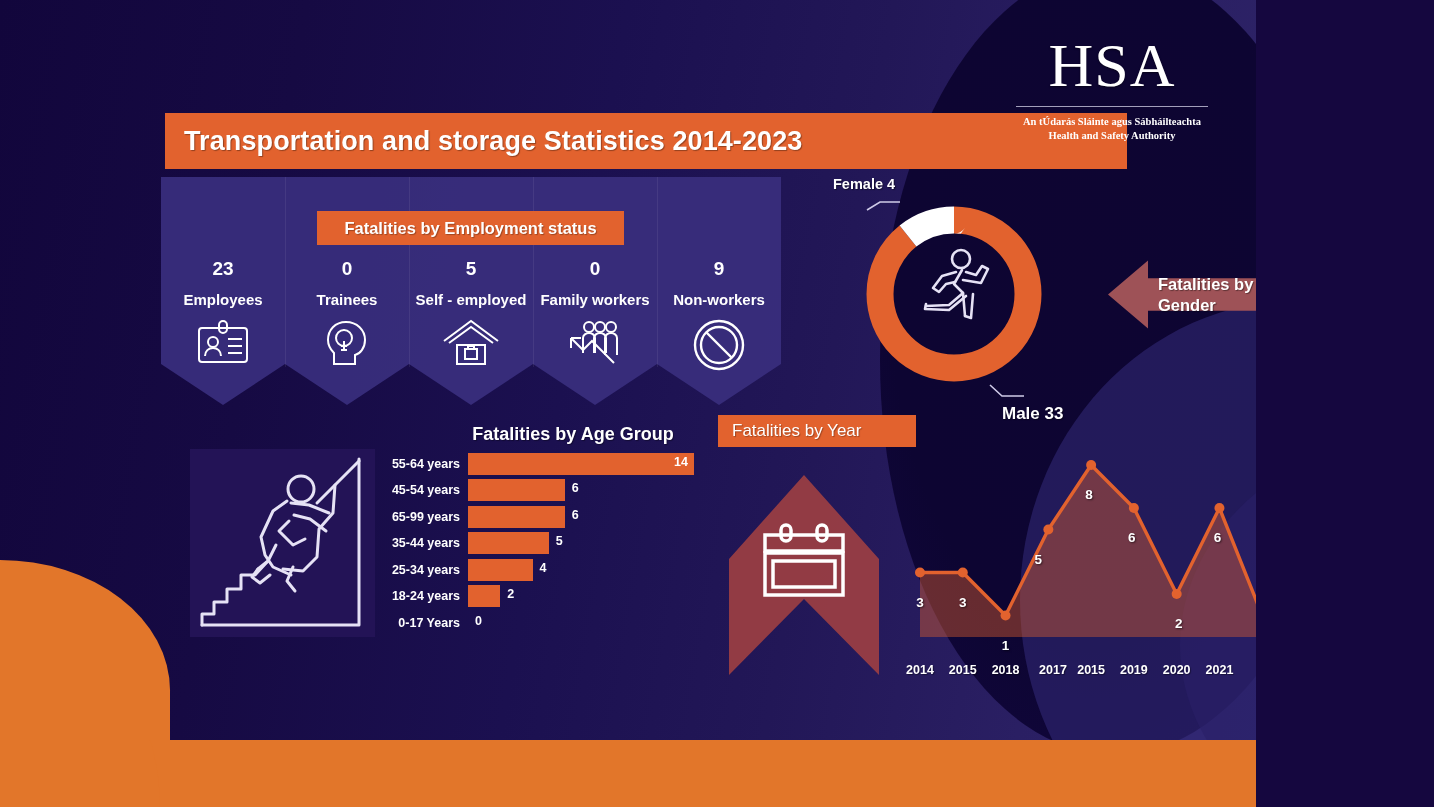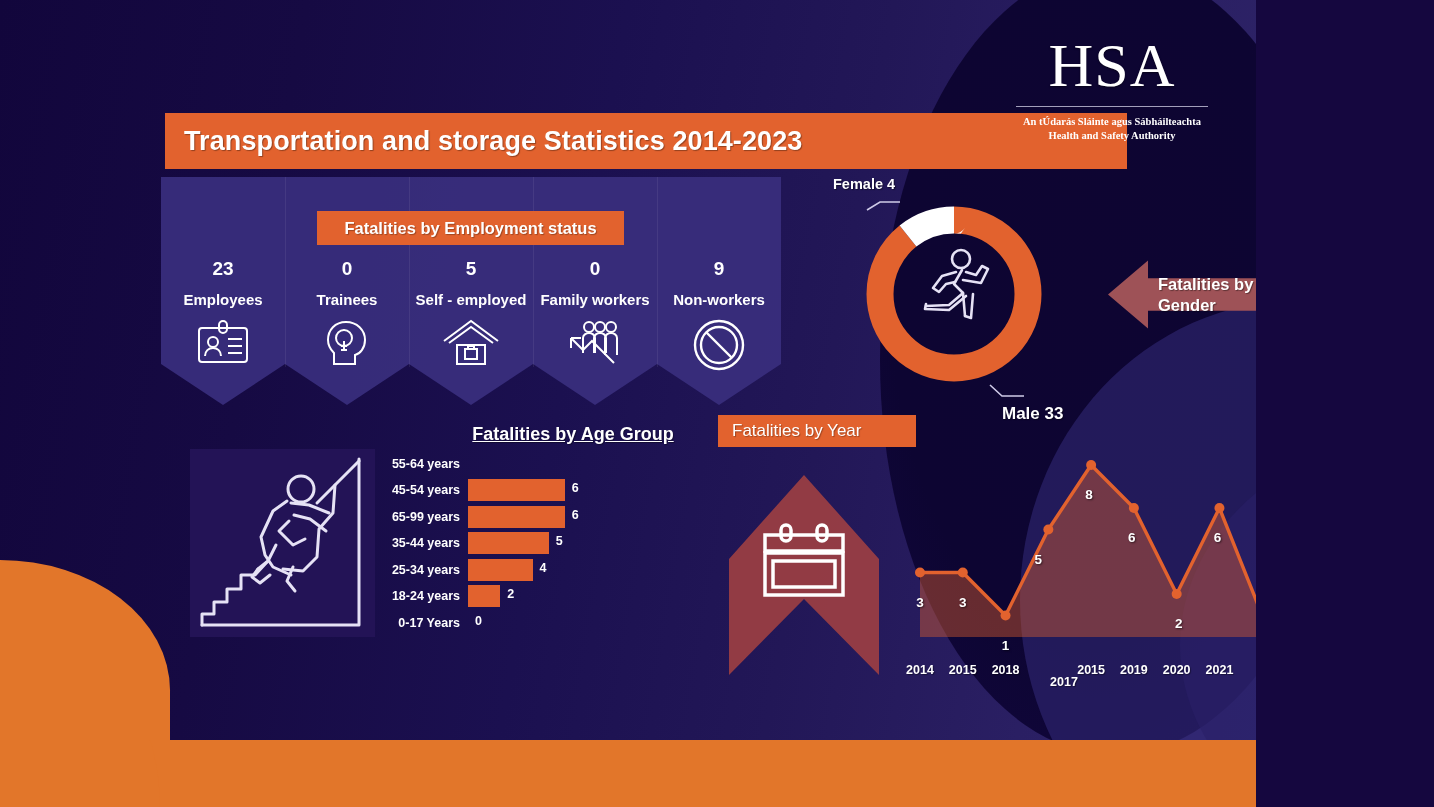--- a/index.html
+++ b/index.html
@@ -140,21 +140,20 @@
   #climber-panel {
     position:absolute; left:190px; top:449px; width:185px; height:188px;
     background:#231356; z-index:4;
   }
   
   #age-chart { position:absolute; left:380px; top:424px; width:316px; height:215px; z-index:6; }
   #age-chart .ac-title {
     color:#fff; font-size:18px; font-weight:bold; text-align:center;
     margin-left:70px; margin-bottom:7px;
     text-shadow:1px 1px 1px rgba(0,0,0,.35);
-    text-decoration:underline;
   }
   .bar-row { display:flex; align-items:center; height:23px; margin-bottom:3.5px; }
   .bar-row .cat {
     width:88px; text-align:right; color:#fff; font-size:12.5px; font-weight:bold;
     padding-right:8px; white-space:nowrap;
   }
   .bar-row .barzone { position:relative; flex:1; height:22px; }
   .bar-row .bar { height:22px; background:#E2622E; }
   .bar-row .dv {
     position:absolute; top:2px; color:#fff; font-size:12.5px; font-weight:bold;
@@ -353,20 +352,24 @@
         <path d="M103 118l-6 14 8 10"></path>
       </g>
     </svg>
   </div>
 
   <div id="age-chart">
     <div class="ac-title">Fatalities by Age Group</div>
     <div id="age-rows">
         <div class="bar-row inside">
           <div class="cat">55-64 years</div>
+          <div class="barzone">
+            <div class="bar" style="width: 226px;"></div>
+            <div class="dv" style="left: 206px;">14</div>
+          </div>
         </div>
         <div class="bar-row">
           <div class="cat">45-54 years</div>
           <div class="barzone">
             <div class="bar" style="width: 96.8571px;"></div>
             <div class="dv" style="left: 103.857px;">6</div>
           </div>
         </div>
         <div class="bar-row">
           <div class="cat">65-99 years</div>
@@ -434,21 +437,21 @@
         <circle cx="235.88888888888889" cy="63" r="5" fill="#E2622E"></circle>
         <circle cx="278.6666666666667" cy="149" r="5" fill="#E2622E"></circle>
         <circle cx="321.44444444444446" cy="63" r="5" fill="#E2622E"></circle>
         <circle cx="364.22222222222223" cy="170.5" r="5" fill="#E2622E"></circle>
         <circle cx="407" cy="149" r="5" fill="#E2622E"></circle>
       </svg>
     <div class="xlabels" id="year-xlabels">
         <span style="left: 22px;">2014</span>
         <span style="left: 64.7778px;">2015</span>
         <span style="left: 107.556px;">2018</span>
-        <span style="left: 166px; margin-top: 12px;">2017</span>
+        <span style="left: 155px;">2017</span>
         <span style="left: 193.111px;">2015</span>
         <span style="left: 235.889px;">2019</span>
         <span style="left: 278.667px;">2020</span>
         <span style="left: 321.444px;">2021</span>
         <span style="left: 381px;">2022</span>
         <span style="left: 404px; text-decoration: underline;">2023</span>
       </div>
     <div id="year-ptlabels">
         <div class="pt-label" style="left: 22px; top: 149.5px;">3</div>
         <div class="pt-label" style="left: 64.7778px; top: 149.5px;">3</div>

